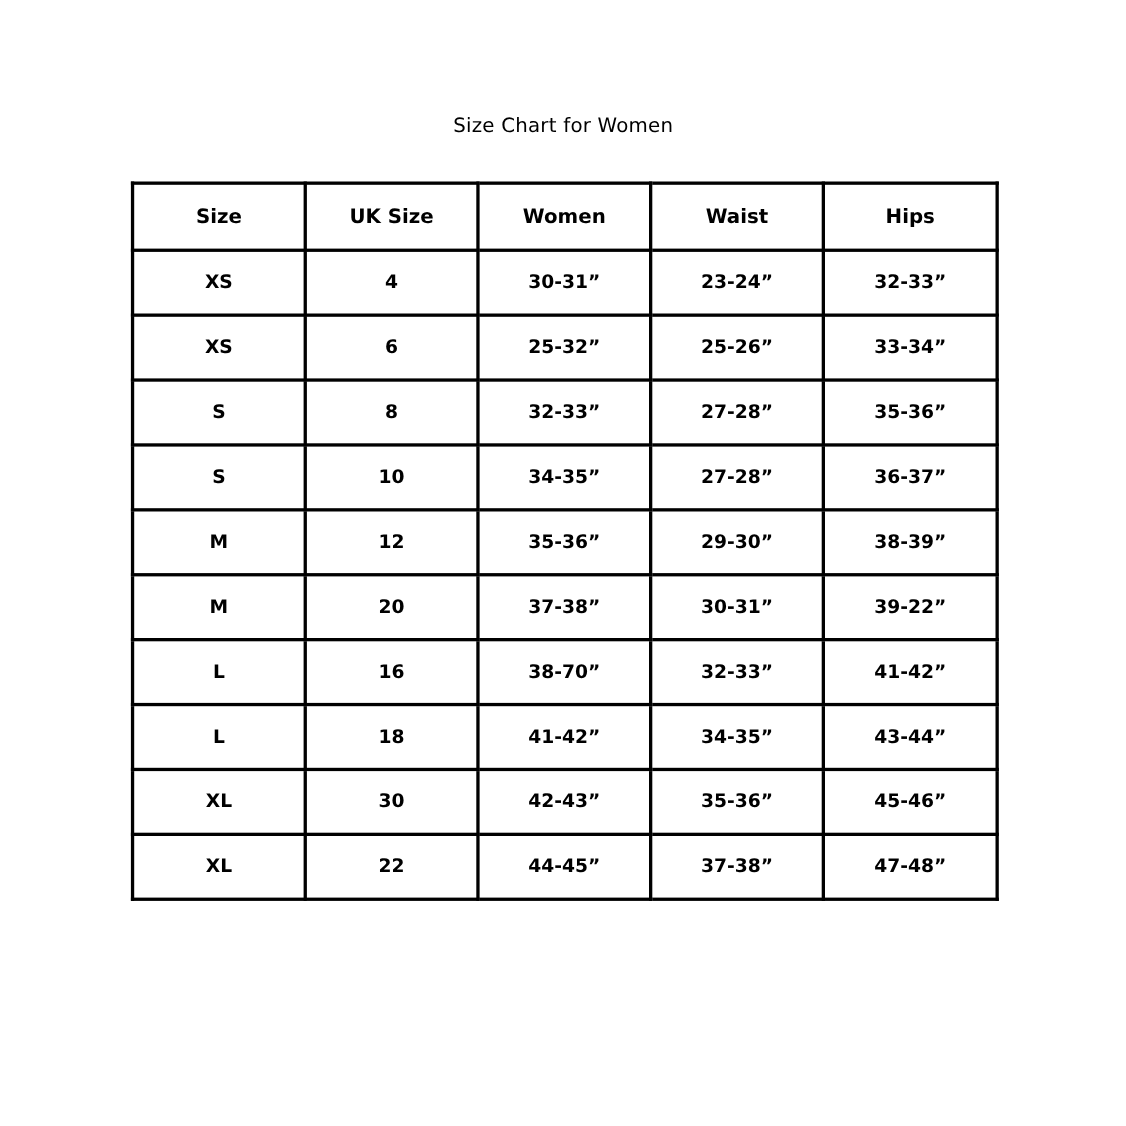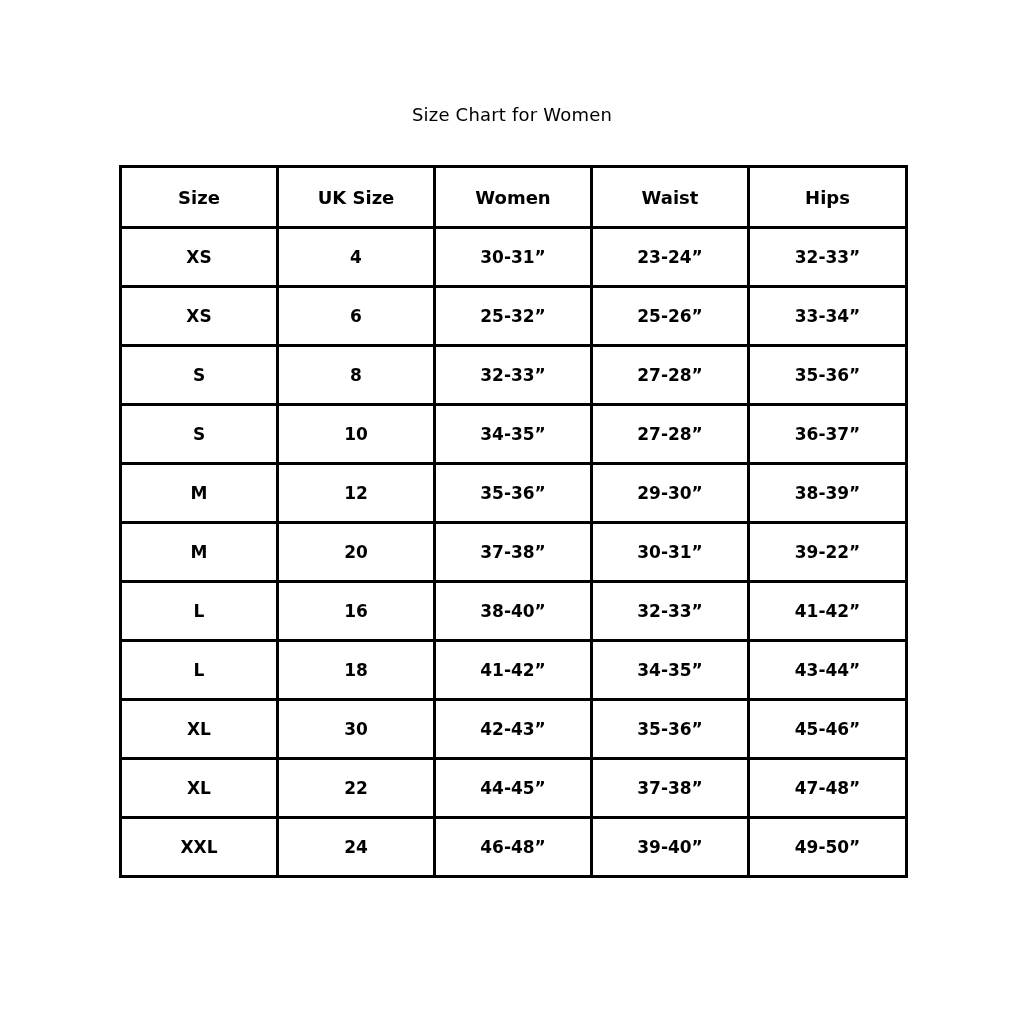--- a/index.html
+++ b/index.html
@@ -126,21 +126,21 @@
         <tr>
           <td>M</td>
           <td>20</td>
           <td>37-38”</td>
           <td>30-31”</td>
           <td>39-22”</td>
         </tr>
         <tr>
           <td>L</td>
           <td>16</td>
-          <td>38-40”</td>
+          <td>38-70”</td>
           <td>32-33”</td>
           <td>41-42”</td>
         </tr>
         <tr>
           <td>L</td>
           <td>18</td>
           <td>41-42”</td>
           <td>34-35”</td>
           <td>43-44”</td>
         </tr>
@@ -151,24 +151,17 @@
           <td>35-36”</td>
           <td>45-46”</td>
         </tr>
         <tr>
           <td>XL</td>
           <td>22</td>
           <td>44-45”</td>
           <td>37-38”</td>
           <td>47-48”</td>
         </tr>
-        <tr>
-          <td>XXL</td>
-          <td>24</td>
-          <td>46-48”</td>
-          <td>39-40”</td>
-          <td>49-50”</td>
-        </tr>
       </tbody>
     </table>
   </div>
 
 </div>
 
 </body></html>

